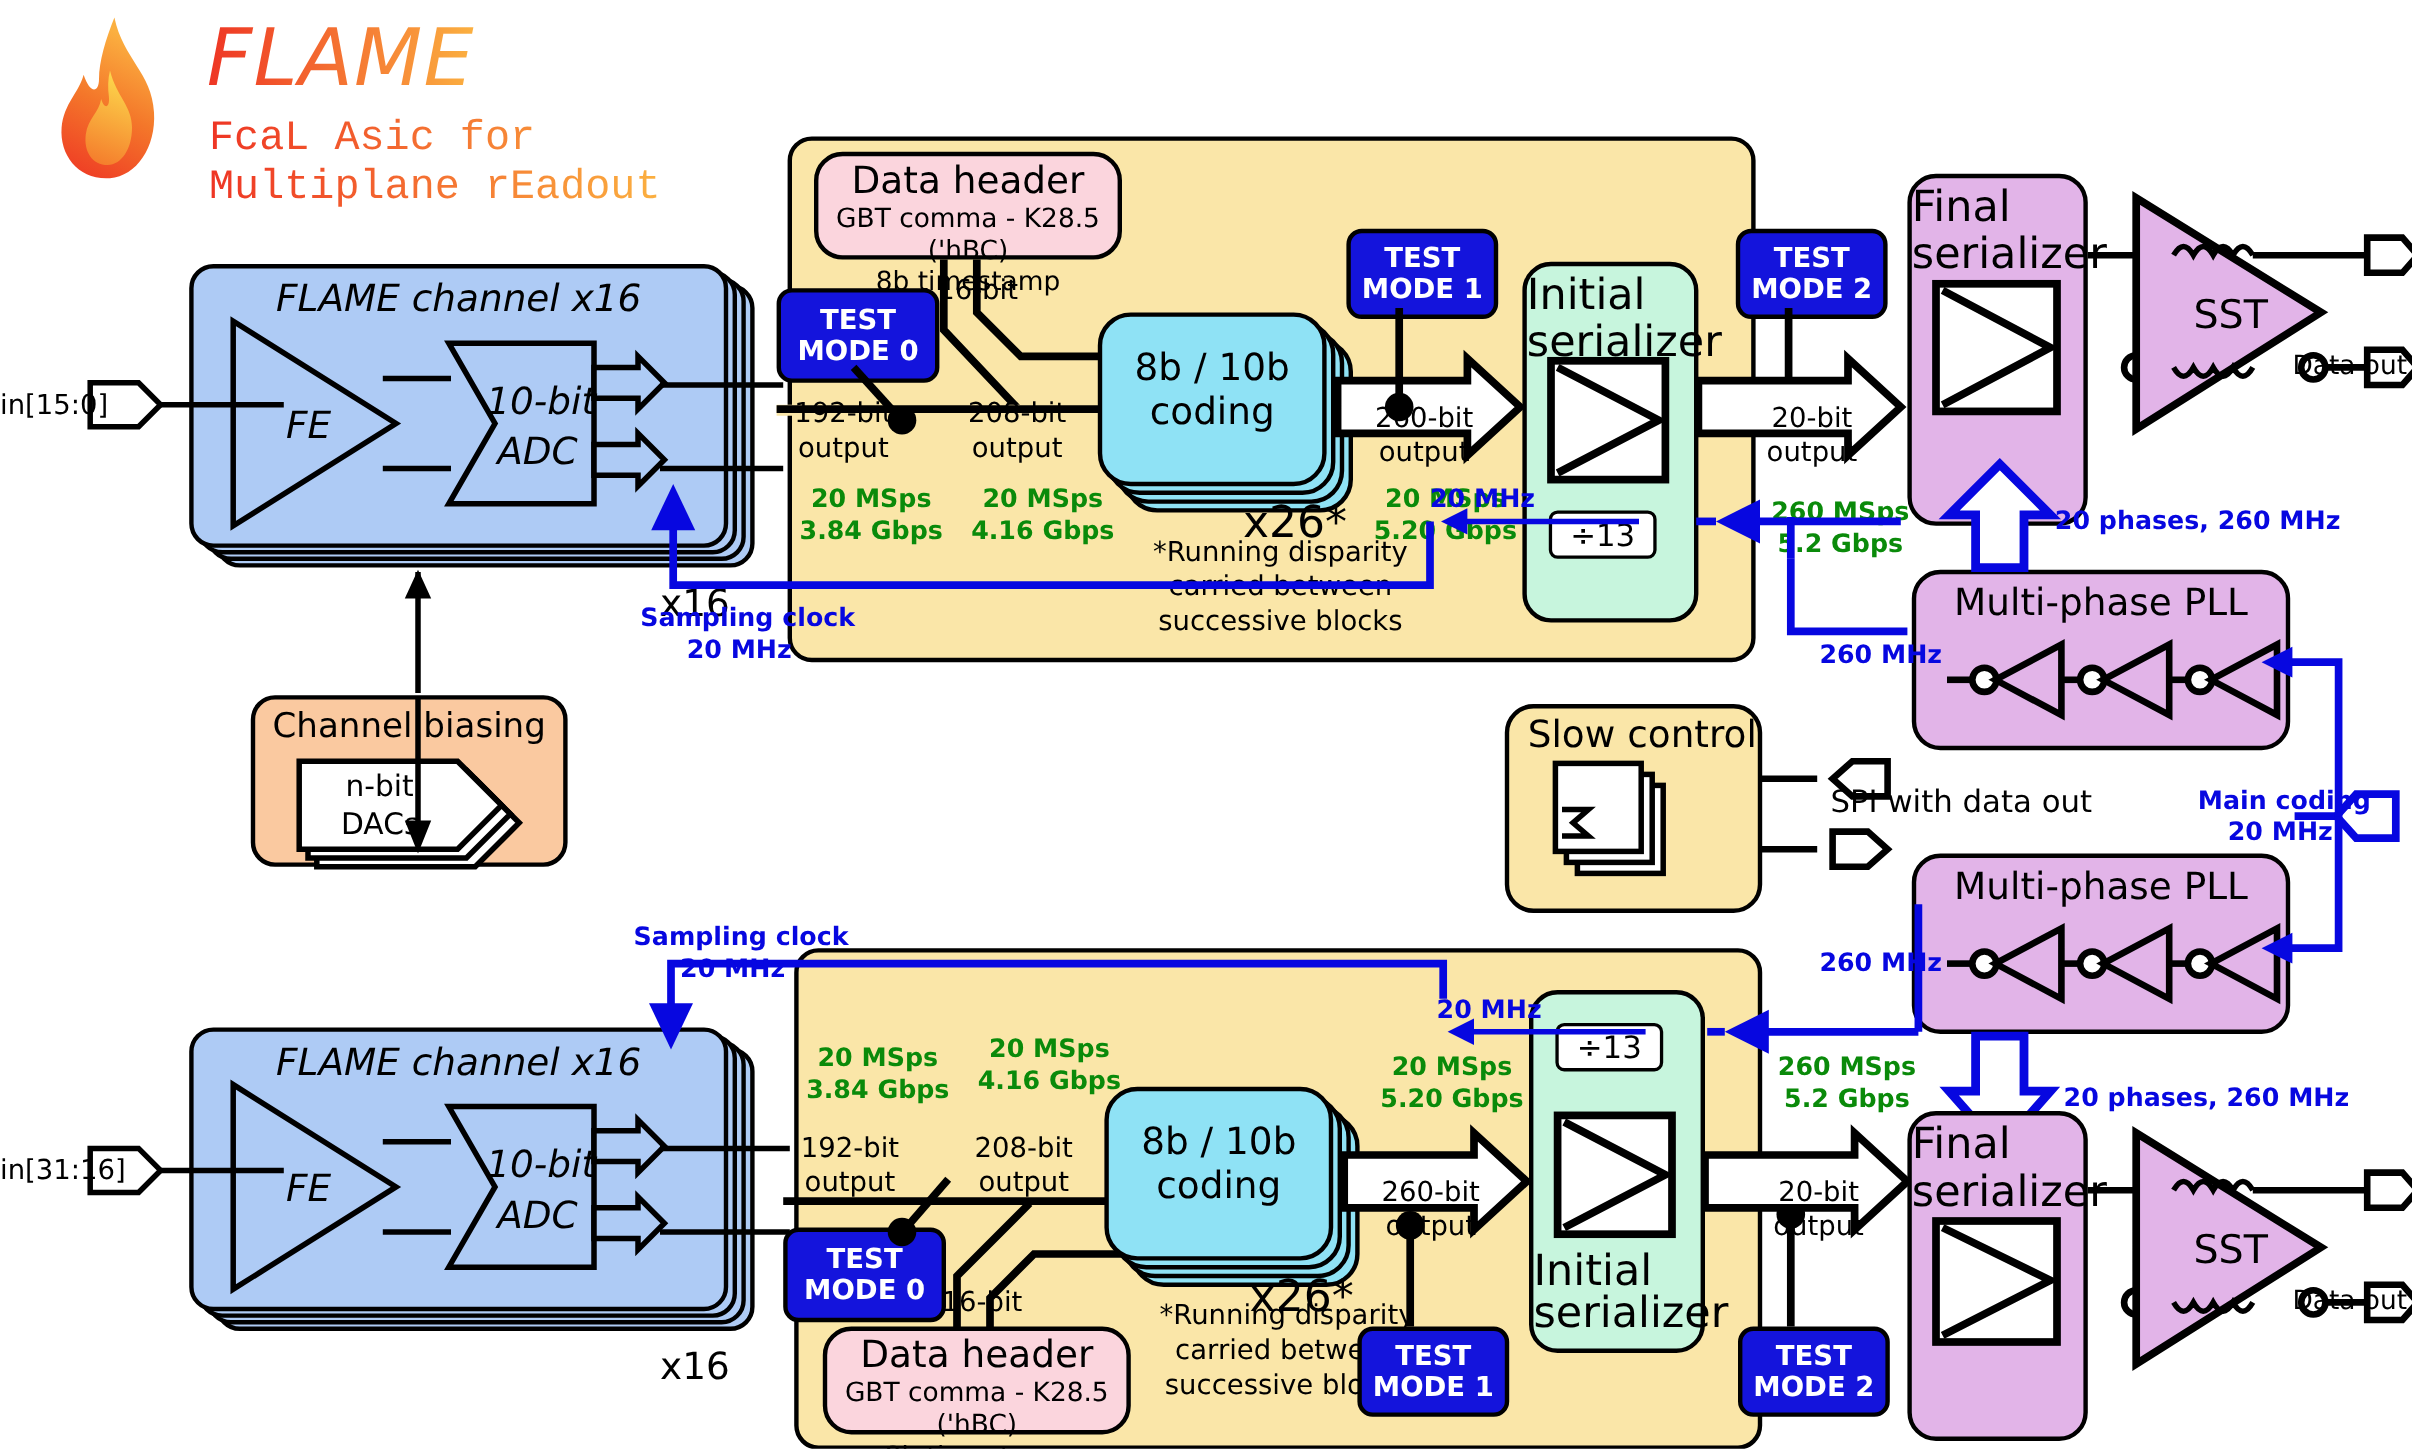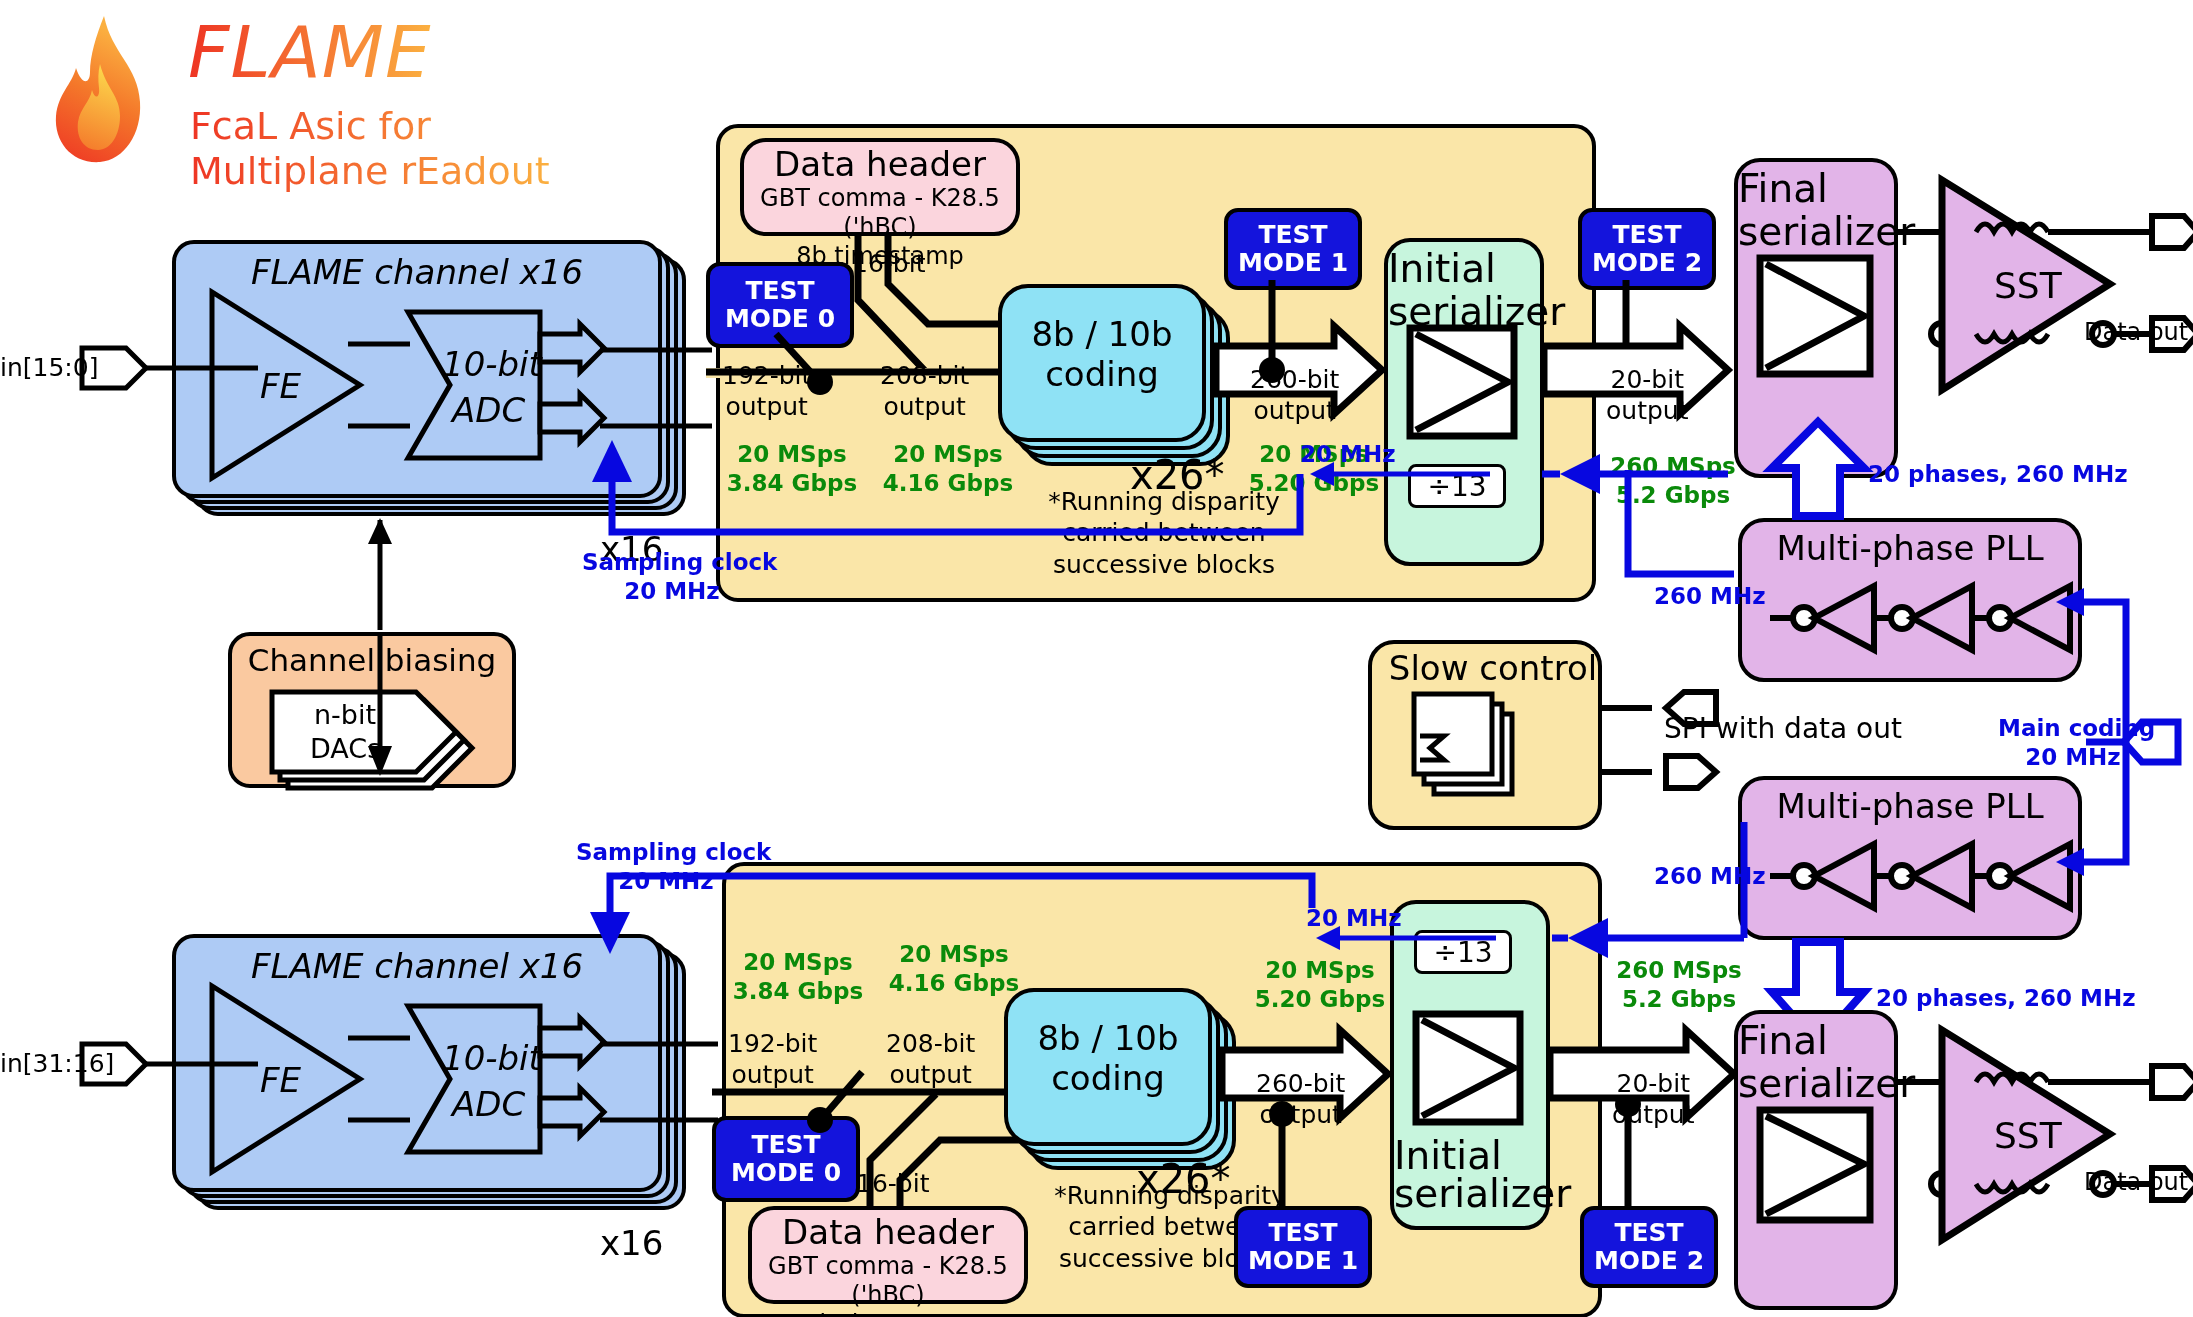--- a/index.html
+++ b/index.html
@@ -5,21 +5,21 @@
   html,body{margin:0;padding:0;background:#fff;}
   body{width:2193px;height:1317px;position:relative;overflow:hidden;
        font-family:"DejaVu Sans","Liberation Sans",sans-serif;}
   .abs{position:absolute;}
   .blk{position:absolute;box-sizing:border-box;border:4px solid #000;}
   .rr{border-radius:22px;}
   .lbl{position:absolute;white-space:nowrap;}
 
   
   #logo-title{font-size:72px;color:#f6921e;letter-spacing:1px;}
-  #logo-sub{font-size:38px;line-height:1.18;color:#f05a28;}
+  #logo-sub{font-size:38px;line-height:1.18;color:#f05a28;font-family:Liberation Mono, monospace;}
 
   
   .c-chan{background:#aecbf5;font-style:italic;}
   .c-yellow{background:#fae6a8;}
   .c-pink{background:#fbd5dd;}
   .c-cyan{background:#8fe2f5;}
   .c-mint{background:#c7f5dd;}
   .c-purple{background:#e2b4e8;}
   .c-orange{background:#fac9a0;}
   .c-test{background:#1414dc;}

